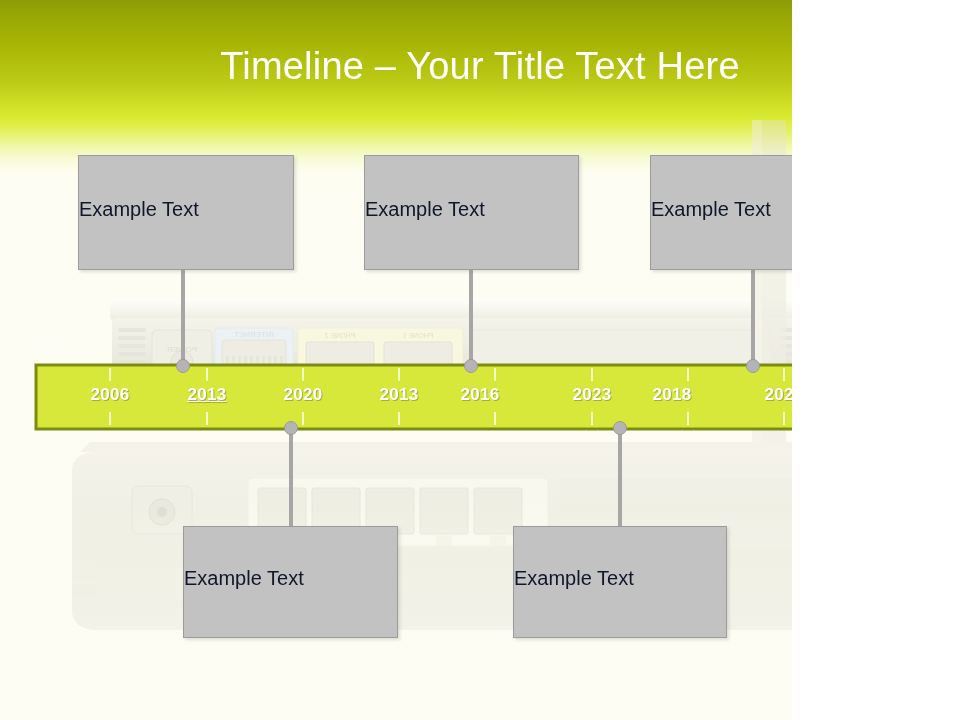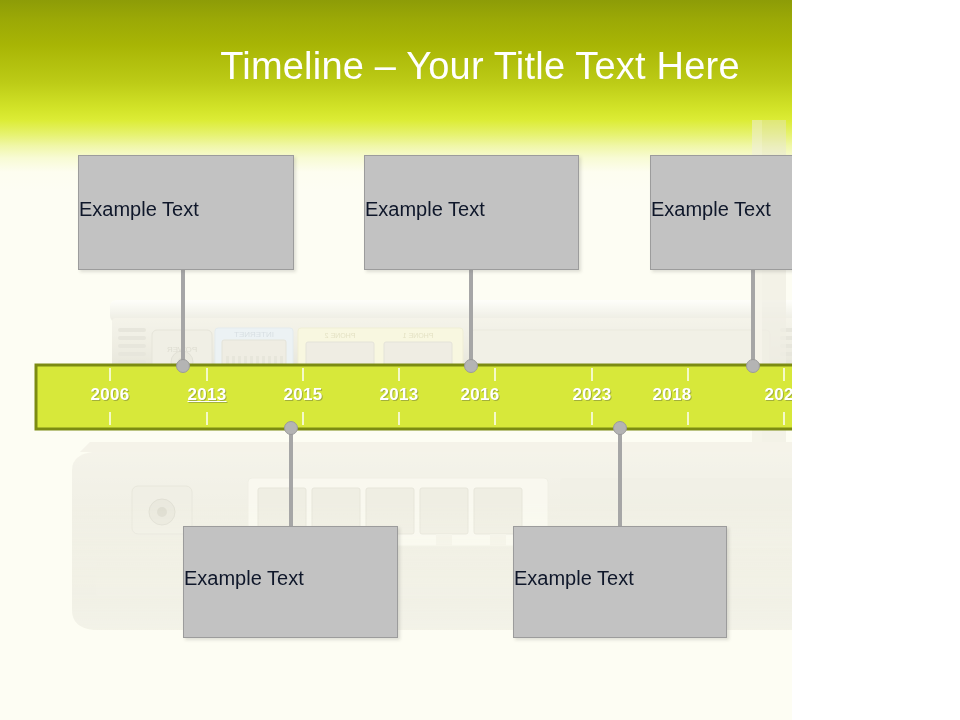--- a/index.html
+++ b/index.html
@@ -261,21 +261,21 @@
 
   <div id="years-layer">
       <div class="tick top" style="left: 110px;"></div>
       <div class="tick bottom" style="left: 110px;"></div>
       <div class="year-label" style="left: 110px;">2006</div>
       <div class="tick top" style="left: 207px;"></div>
       <div class="tick bottom" style="left: 207px;"></div>
       <div class="year-label" style="left: 207px; text-decoration: underline;">2013</div>
       <div class="tick top" style="left: 303px;"></div>
       <div class="tick bottom" style="left: 303px;"></div>
-      <div class="year-label" style="left: 303px;">2015</div>
+      <div class="year-label" style="left: 303px;">2020</div>
       <div class="tick top" style="left: 399px;"></div>
       <div class="tick bottom" style="left: 399px;"></div>
       <div class="year-label" style="left: 399px;">2013</div>
       <div class="tick top" style="left: 495px;"></div>
       <div class="tick bottom" style="left: 495px;"></div>
       <div class="year-label" style="left: 480px;">2016</div>
       <div class="tick top" style="left: 592px;"></div>
       <div class="tick bottom" style="left: 592px;"></div>
       <div class="year-label" style="left: 592px;">2023</div>
       <div class="tick top" style="left: 688px;"></div>

